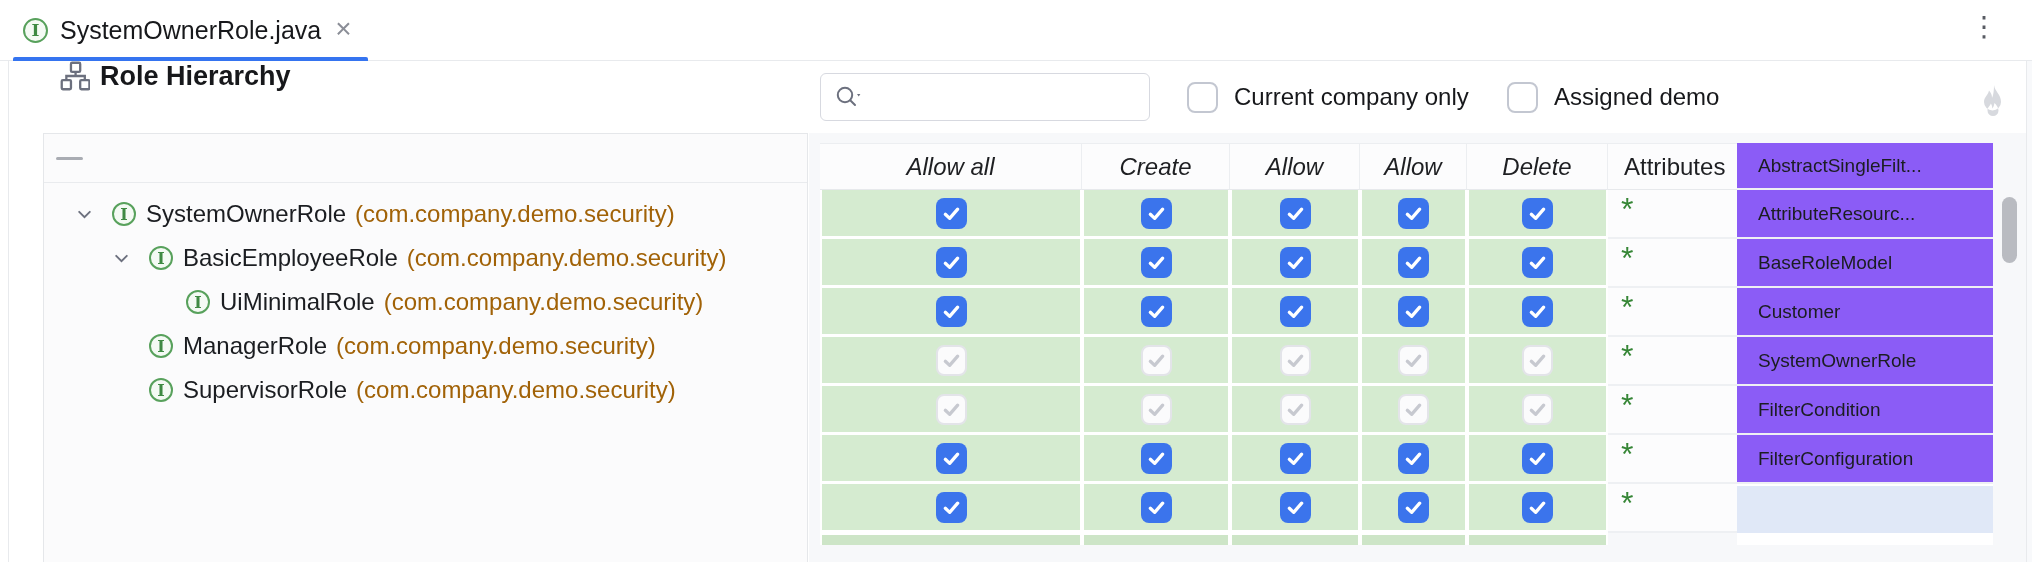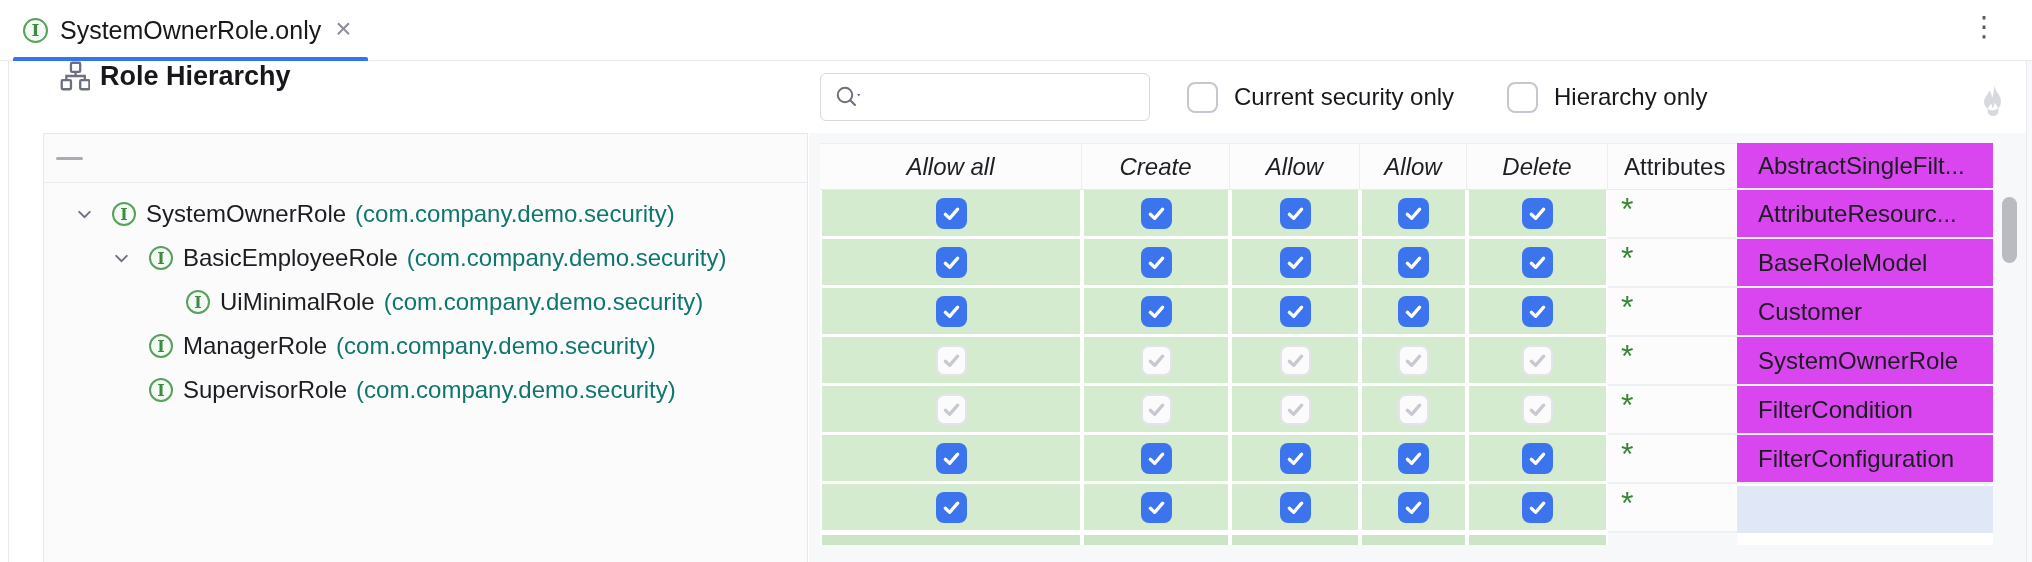--- a/index.html
+++ b/index.html
@@ -45,35 +45,35 @@
     background:#fbfbfc; border:1px solid #e5e7ea; border-bottom:none; box-sizing:border-box; }
   .tree-header { height:48px; border-bottom:1px solid #e9ebee; display:flex;
                  align-items:center; padding-left:12px; }
   .dash { width:27px; height:3px; background:#a9acb3; border-radius:2px; font-size:0;
           overflow:hidden; color:transparent; }
   .tree-body { padding-top:9px; }
   .tree-row { height:44px; display:flex; align-items:center; font-size:24px; }
   .chev-slot { width:18px; margin-right:19px; display:flex; justify-content:center;
                align-items:center; flex:none; }
   .node-name { margin-left:10px; white-space:nowrap; color:#1b1d21; }
-  .node-pkg { margin-left:9px; white-space:nowrap; color:#0f766e; }
+  .node-pkg { margin-left:9px; white-space:nowrap; color:#a16207; }
   
   .right-panel { position:absolute; left:809px; top:133px; width:1217px; bottom:0;
                  background:#f7f8fa; }
   .perm-grid { position:absolute; left:11px; top:10px; display:grid; background:#fff;
     grid-template-columns:262px 148px 130px 107px 141px 129px 256px;
     grid-template-rows:47px repeat(7,49px) 12px; }
   .th { display:flex; align-items:center; font-size:24px; color:#1e1f22; background:#fcfcfd;
         border-top:1px solid #eceef1; border-bottom:1px solid #e7e9ec;
         border-right:1px solid #eceef1; box-sizing:border-box; }
   .th.first { border-left:1px solid #eceef1; padding-left:21px; }
   .th.center { justify-content:center;font-style:italic; }
   .th.last { border-right:none; padding-left:16px; }
-  .td-entity { background:#d946ef; border-bottom:2px solid #eef0f3; display:flex;
-    align-items:center; padding-left:21px; font-size:24px; box-sizing:border-box;
+  .td-entity { background:#8b5cf6; border-bottom:2px solid #eef0f3; display:flex;
+    align-items:center; padding-left:21px; font-size:19px; box-sizing:border-box;
     white-space:nowrap; overflow:hidden; }
   .td-perm { position:relative; background:#fff; }
   .td-perm .fill { position:absolute; left:2px; right:2px; top:0; bottom:3px;
     background:#d5ebd0; display:flex; align-items:center; justify-content:center; }
   .checkbox { width:31px; height:31px; border-radius:8px; display:flex; align-items:center;
               justify-content:center; box-sizing:border-box; }
   .checkbox.checked { background:#3b74ec; }
   .checkbox.checked-disabled { background:#fbfbfc; border:2px solid #e3e4e9; }
   .td-attr { background:#fcfcfd; border-bottom:2px solid #eef0f3; padding-left:13px;
     display:flex; align-items:center; box-sizing:border-box; }
@@ -91,21 +91,21 @@
     background:#f8f9fb; border-left:1px solid #e8eaed; }
 </style>
 </head>
 <body>
 
 <div class="canvas">
 
   <div class="tabbar">
     <div class="tab">
       <span class="iface-icon">I</span>
-      <span class="tab-label">SystemOwnerRole.only</span>
+      <span class="tab-label">SystemOwnerRole.java</span>
       <span class="tab-close">×</span>
       <div class="tab-underline"></div>
     </div>
     <div class="kebab">⋮</div>
   </div>
 
   <div class="toolbar">
     <div class="title-wrap">
       <svg width="30" height="30" viewBox="0 0 26 26">
         <g fill="none" stroke="#6c707e" stroke-width="2">
@@ -122,25 +122,25 @@
       <svg width="30" height="26" viewBox="0 0 30 26">
         <circle cx="11" cy="11" r="7.2" fill="none" stroke="#6c707e" stroke-width="2"></circle>
         <path d="M16.2 16.2 L21 21" stroke="#6c707e" stroke-width="2" stroke-linecap="round"></path>
         <path d="M23 10 l3.4 0 l-1.7 2.6 z" fill="#6c707e"></path>
       </svg>
       <input type="text" value="" placeholder="" style="">
     </div>
 
     <label class="filter f1">
       <span class="cb-box"></span>
-      <span>Current security only</span>
+      <span>Current company only</span>
     </label>
     <label class="filter f2">
       <span class="cb-box"></span>
-      <span>Hierarchy only</span>
+      <span>Assigned demo</span>
     </label>
 
     <svg class="flame" width="26" height="34" viewBox="0 0 26 34">
       <path fill="#d7d9de" d="M14 0 C15 7 21 9 21 17 A8.5 8.5 0 0 1 4 17 C4 12 8 10.5 9 5.5 C11 8 12 9.5 12 13 C13.5 10 14 5 14 0 Z
         M13 31 A5.5 5.5 0 0 1 7.5 25.5 C7.5 22 10 21 10.8 18.5 C12 20.5 12.3 21.6 12.2 23.6 C13.4 22.3 14.2 20.2 14.4 18 C16.5 20 18.5 22.5 18.5 25.5 A5.5 5.5 0 0 1 13 31 Z" fill-rule="evenodd"></path>
     </svg>
   </div>
 
   <div class="tree-panel">
     <div class="tree-header">

